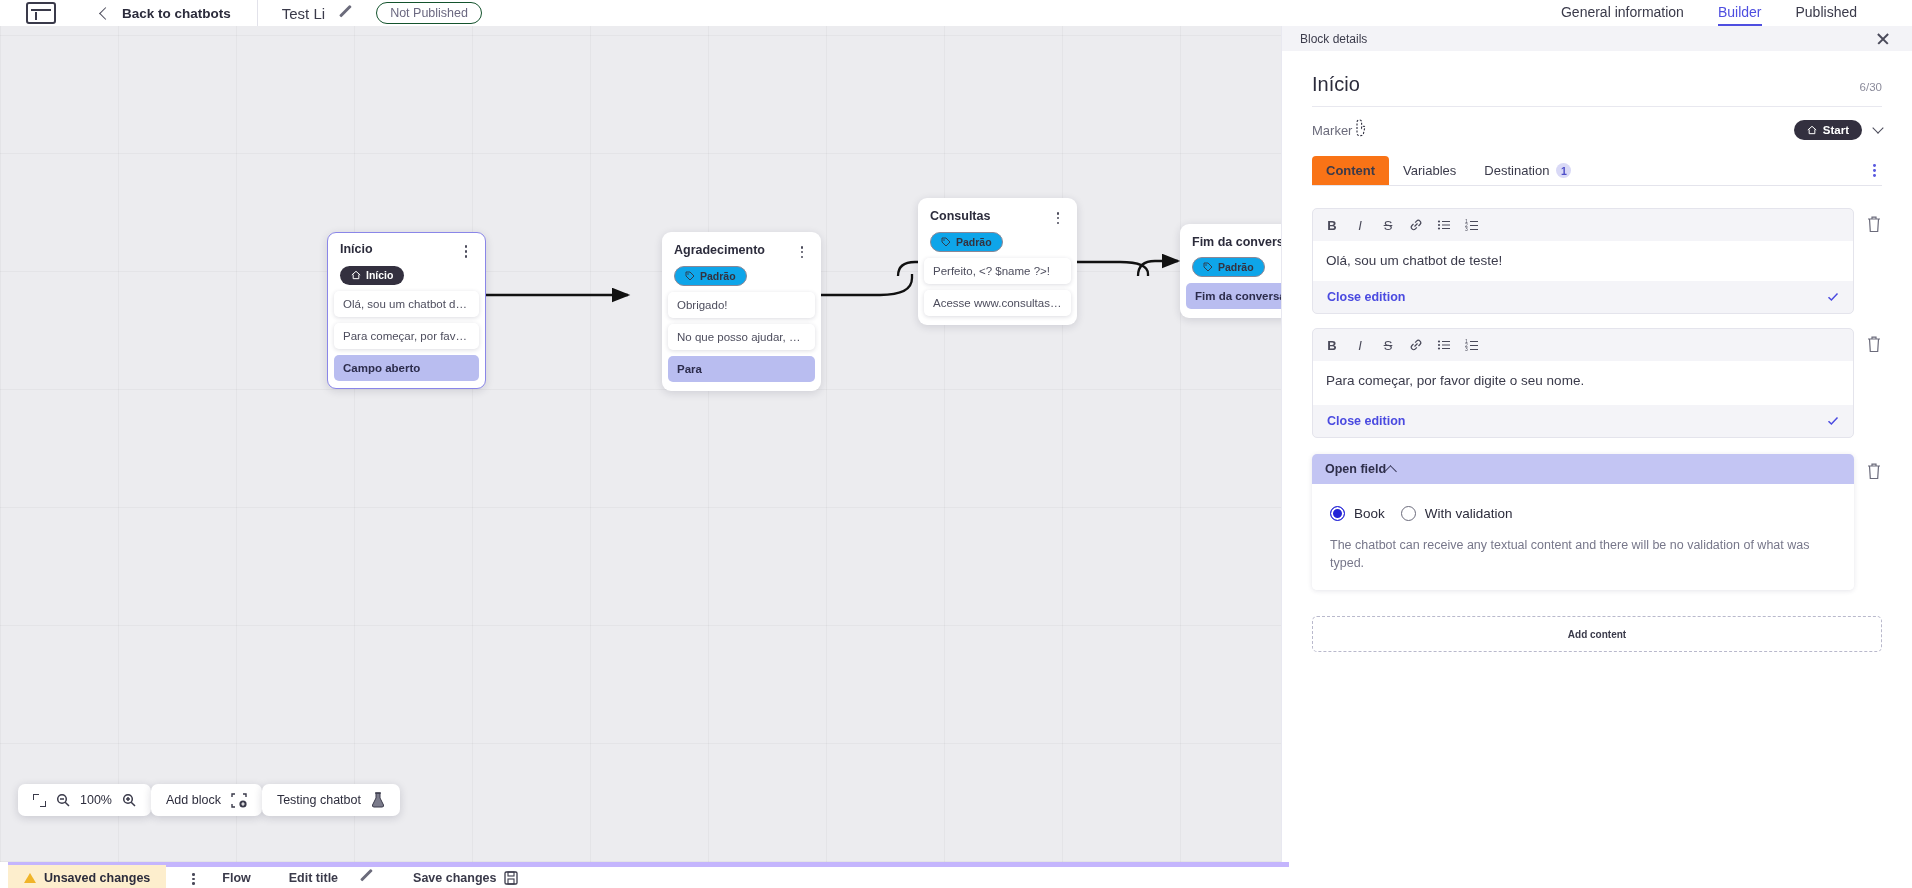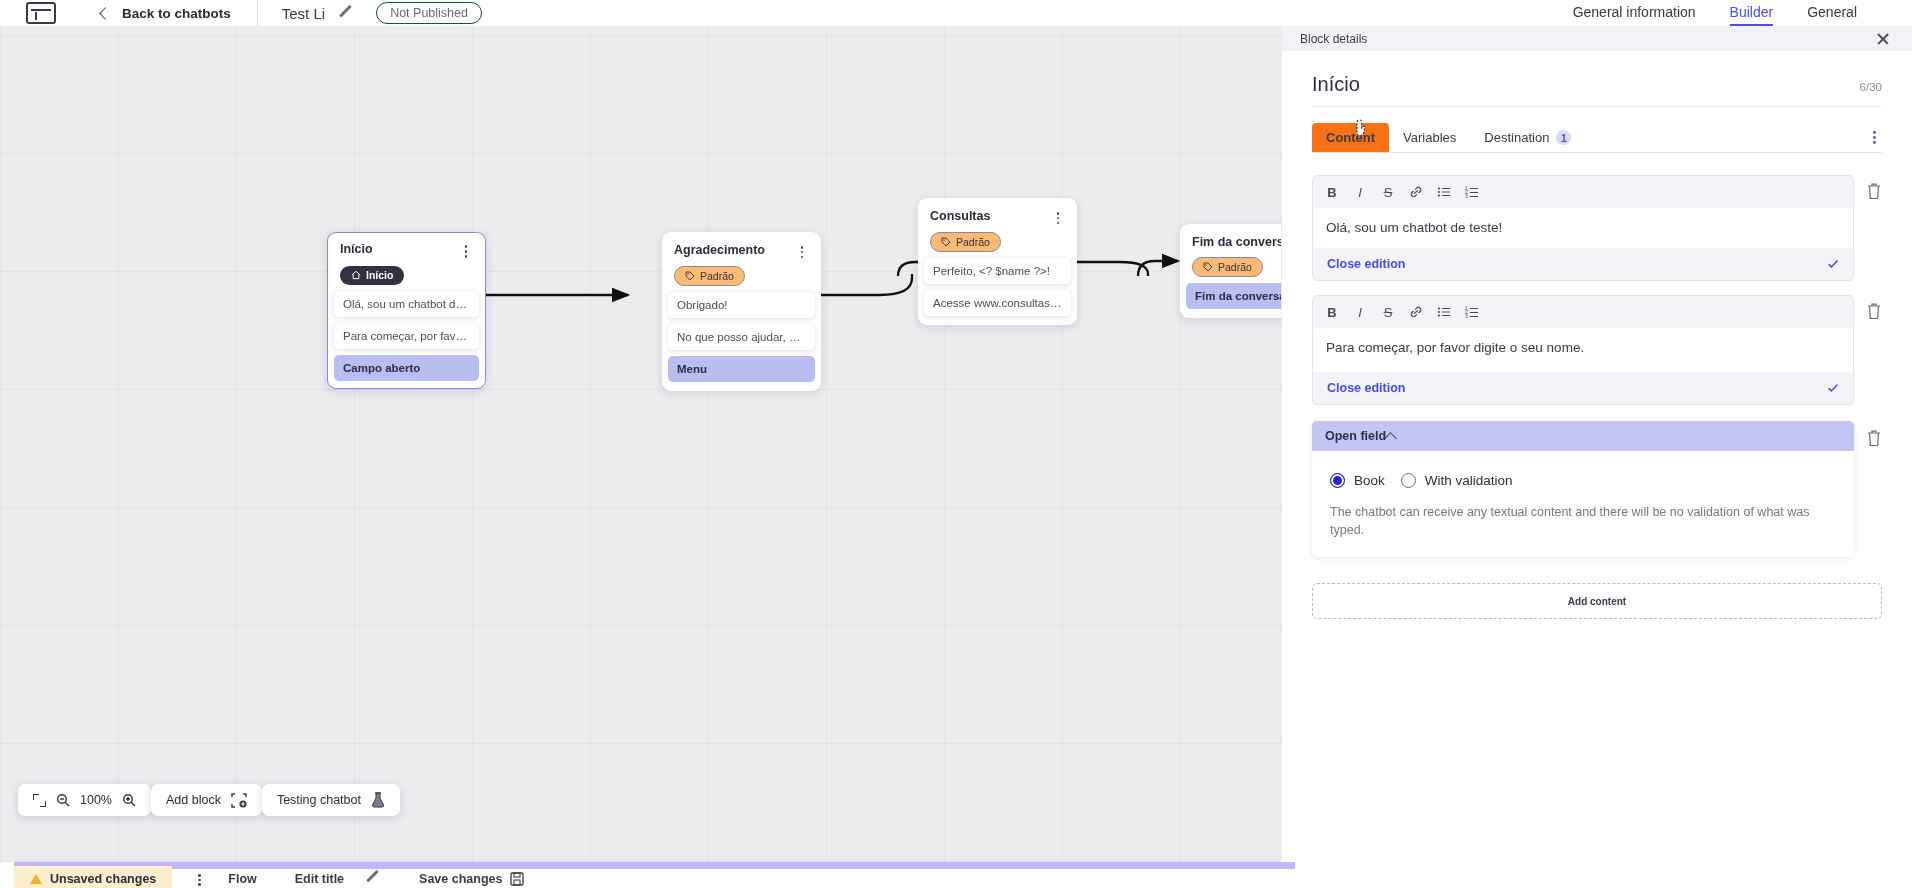--- a/index.html
+++ b/index.html
@@ -90,22 +90,22 @@
   .kebab { width: 14px; display: flex; flex-direction: column; align-items: center;
            gap: 2.2px; padding-top: 3px; cursor: pointer; }
   .kebab i { width: 2.6px; height: 2.6px; border-radius: 50%; background: #4a4a5a; display:block;}
   .tag-start {
     display: inline-flex; align-items: center; gap: 5px;
     background: #33303f; color: #ffffff; font-size: 10.5px; font-weight: bold;
     border-radius: 12px; padding: 3.5px 11px; margin: 8px 0 0 12px;
   }
   .tag-default {
     display: inline-flex; align-items: center; gap: 5px;
-    border: 1px solid #8a8796; color: #34323f; font-size: 10.5px; font-weight: normal;
-    border-radius: 12px; padding: 3px 10px; margin: 8px 0 0 12px; background:#fdba74;
+    border: 1px solid #8a8796; color: #34323f; font-size: 10.5px; font-weight: bold;
+    border-radius: 12px; padding: 3px 10px; margin: 8px 0 0 12px; background:#0ea5e9;
   }
   .home-g { width: 10px; height: 10px; flex:none; }
   .tag-g  { width: 10px; height: 10px; flex:none; }
   .node-row {
     margin: 6px 6px 0 6px; padding: 7px 9px; border-radius: 5px;
     background: #ffffff; box-shadow: 0 1px 4px rgba(40,40,70,.16);
     font-size: 11.5px; color: #4d4d5d; white-space: nowrap; overflow: hidden;
     text-overflow: ellipsis;
   }
   .node-row.hl {
@@ -123,23 +123,23 @@
   }
   .ico-expand { width: 13px; height: 13px; position: relative; flex:none; }
   .ico-expand::before, .ico-expand::after {
     content:""; position:absolute; width:5px; height:5px;
   }
   .ico-expand::before { left:0; top:0; border-left:1.8px solid #3a3a4a; border-top:1.8px solid #3a3a4a;}
   .ico-expand::after  { right:0; bottom:0; border-right:1.8px solid #3a3a4a; border-bottom:1.8px solid #3a3a4a;}
 
   
   .footer {
-    position: absolute; left: 14px; bottom: 0; width: 1281px; height: 26px;
+    position: absolute; left: 8px; bottom: 0; width: 1281px; height: 26px;
     background: #ffffff; display: flex; align-items: center;
-    border-top: 7px solid #c4b5fd; z-index: 30;
+    border-top: 5px solid #c4b5fd; z-index: 30;
   }
   .unsaved {
     height: 26px; background: #fdeecd; display: flex; align-items: center;
     gap: 8px; padding: 0 16px; font-size: 12.5px; font-weight: bold; color: #2c2c3c;
     white-space: nowrap;
   }
   .warn-tri {
     width: 0; height: 0; border-left: 6px solid transparent;
     border-right: 6px solid transparent; border-bottom: 10px solid #f0b429; flex:none;
   }
@@ -279,21 +279,21 @@
   <div class="chev-left"></div>
   <div class="back-label">Back to chatbots</div>
   <div class="vdiv"></div>
   <div class="bot-title">Test Li</div>
   <div class="pencil-ico"></div>
   <div class="pill-status">Not Published</div>
 
   <div class="top-tabs">
     <div class="ttab">General information</div>
     <div class="ttab active">Builder</div>
-    <div class="ttab">General</div>
+    <div class="ttab">Published</div>
   </div>
 </div>
 
 <div class="canvas">
 
   <svg class="edges">
     <defs>
       <marker id="ah" markerWidth="9" markerHeight="9" refX="7" refY="3.2" orient="auto">
         <path d="M0,0 L8,3.2 L0,6.4 z" fill="#111"></path>
       </marker>
@@ -336,21 +336,21 @@
     </div>
     <div class="tag-default">
       <svg class="tag-g" viewBox="0 0 12 12">
         <path d="M1.2 1.2 H6 L10.8 6 L6 10.8 L1.2 6 Z" fill="none" stroke="#34323f" stroke-width="1.1"></path>
         <circle cx="3.6" cy="3.6" r="0.9" fill="#34323f"></circle>
       </svg>
       <span>Padrão</span>
     </div>
     <div class="node-row">Obrigado!</div>
     <div class="node-row">No que posso ajudar, &lt;? $name ...</div>
-    <div class="node-row hl">Menu</div>
+    <div class="node-row hl">Para</div>
   </div>
 
   <div class="node" style="left:918px; top:172px;">
     <div class="node-head">
       <div class="node-title">Consultas</div>
       <div class="kebab">
           <i></i>
           <i></i>
           <i></i>
         </div>
@@ -443,20 +443,32 @@
     <span>Block details</span>
     <span class="xico"></span>
   </div>
 
   <div class="panel-body">
     <div class="blk-title-row">
       <div class="blk-title">Início</div>
       <div class="blk-count">6/30</div>
     </div>
 
+    <div class="marker-row">
+      <div class="marker-lbl">Marker</div>
+      <div class="marker-right">
+        <div class="chip-start">
+          <svg class="home-g" viewBox="0 0 12 12">
+            <path d="M1 6 L6 1.6 L11 6 M2.6 5.4 V10.4 H9.4 V5.4" fill="none" stroke="#fff" stroke-width="1.2"></path>
+          </svg>
+          <span>Start</span>
+        </div>
+        <span class="chev-d"></span>
+      </div>
+    </div>
 
     <div class="tabs-row">
       <div class="ptab active">
         <span>Content</span>
       </div>
       <div class="ptab">
         <span>Variables</span>
       </div>
       <div class="ptab">
         <span>Destination</span>

